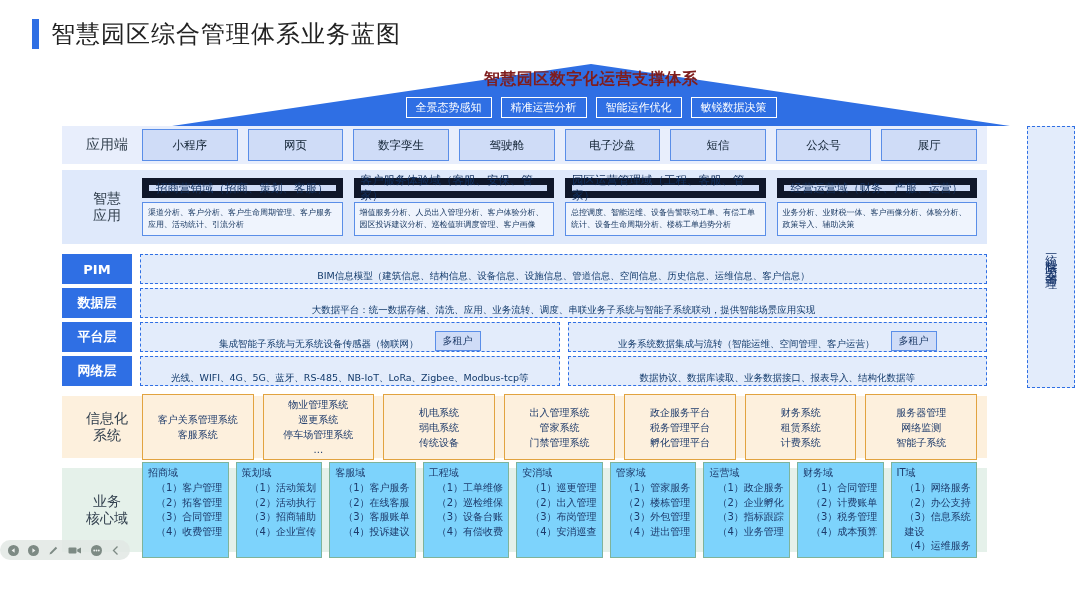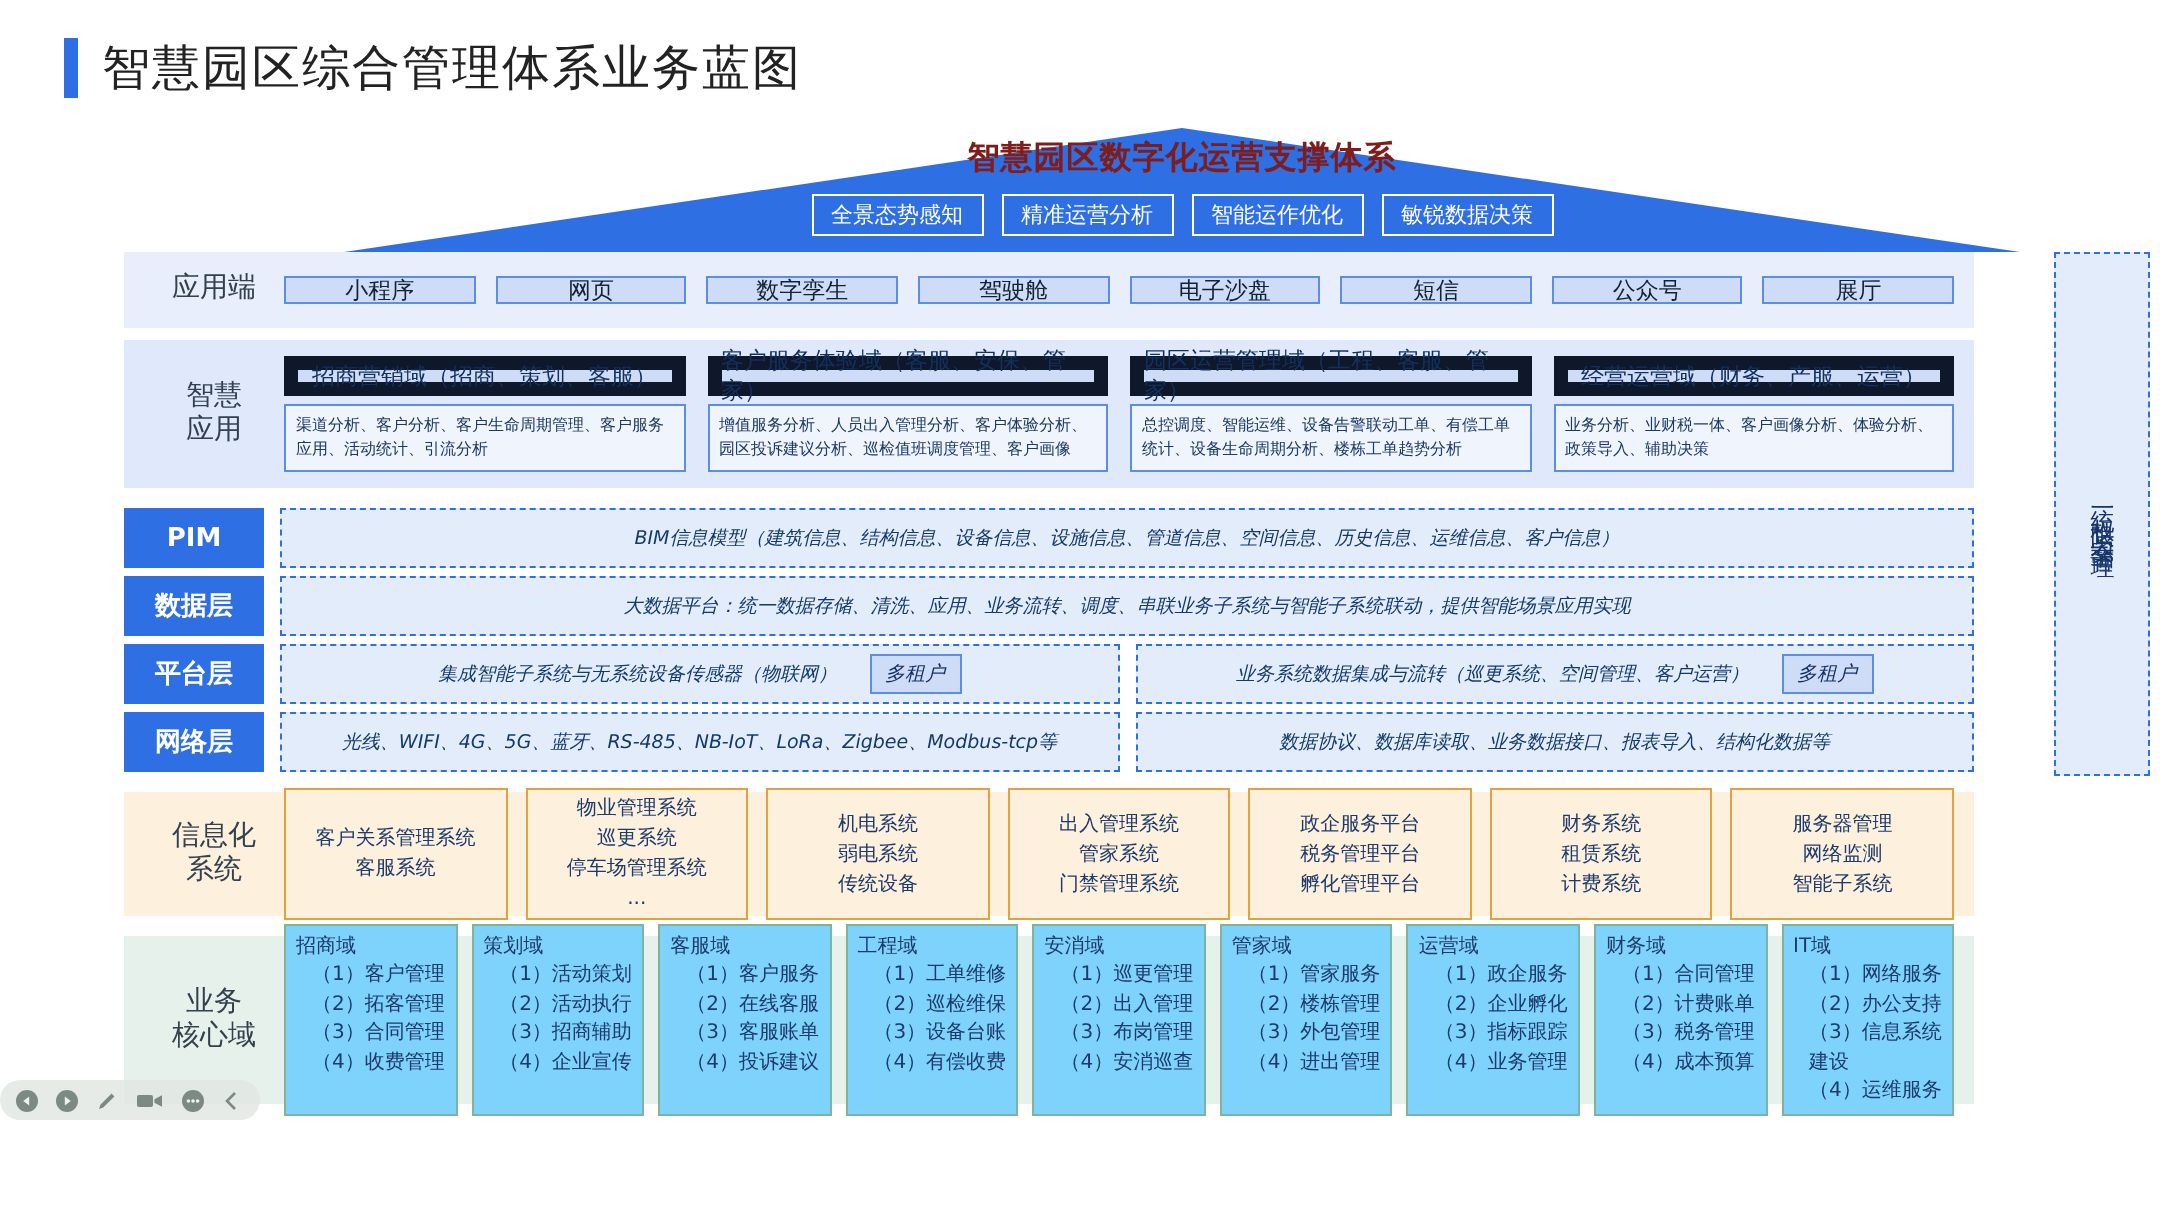--- a/index.html
+++ b/index.html
@@ -63,21 +63,21 @@
     font-size: 14px; line-height: 1.25; white-space: pre-line;
   }
 
   
   #band-app {
     top: 62px; height: 38px; background: #e8eefc;
     padding: 0 10px;
   }
   #band-app .items { display: flex; flex: 1; gap: 10px; }
   .app-chip {
-    flex: 1; height: 14px; border: 1px solid #5a8ee8; background: #cfdcf7;
+    flex: 1; height: 32px; border: 1px solid #5a8ee8; background: #cfdcf7;
     color: #123; font-size: 11.5px;
     display: flex; align-items: center; justify-content: center;
   }
 
   
   #band-smart {
     top: 106px; height: 74px; background: #dfe9fb; padding: 5px 10px;
   }
   #band-smart .band-label { font-size: 14px; }
   #band-smart .groups { display: flex; flex: 1; gap: 11px; }
@@ -99,22 +99,22 @@
     display: flex; align-items: stretch; gap: 8px;
   }
   .layer-chip {
     flex: 0 0 70px; background: #2f6fe4; color: #ffffff;
     font-size: 13px; font-weight: bold;
     display: flex; align-items: center; justify-content: center;
   }
   .layer-content { flex: 1; display: flex; gap: 8px; }
   .dashed-box {
     flex: 1; border: 1.5px dashed #2f6fe4; background: #e3ecfb;
-    display: flex; align-items: center; justify-content: center;
-    position: relative; padding: 0 8px; font-style: italic;
+    display: flex; align-items: flex-end; justify-content: center;
+    position: relative; padding: 0 8px;
   }
   .dashed-box .txt { font-size: 9.5px; color: #123a6b; text-align: center; }
   .tenant-badge {
     border: 1px solid #5a8ee8; background: #cfdcf7; color: #12305e;
     font-size: 10px; padding: 2px 7px; margin-left: 16px; white-space: nowrap;
   }
 
   #layer-pim   { top: 190px; }
   #layer-data  { top: 224px; }
   #layer-plat  { top: 258px; }
@@ -242,21 +242,21 @@
       </div>
     </div>
   <div class="layer-row" id="layer-plat">
       <div class="layer-chip">平台层</div>
       <div class="layer-content">
         <div class="dashed-box">
           <span class="txt">集成智能子系统与无系统设备传感器（物联网）</span>
           <span class="tenant-badge">多租户</span>
         </div>
         <div class="dashed-box">
-          <span class="txt">业务系统数据集成与流转（巡更系统、空间管理、客户运营）</span>
+          <span class="txt">业务系统数据集成与流转（智能运维、空间管理、客户运营）</span>
           <span class="tenant-badge">多租户</span>
         </div>
       </div>
     </div>
   <div class="layer-row" id="layer-net">
       <div class="layer-chip">网络层</div>
       <div class="layer-content">
         <div class="dashed-box">
           <span class="txt">光线、WIFI、4G、5G、蓝牙、RS-485、NB-IoT、LoRa、Zigbee、Modbus-tcp等</span>
         </div>

